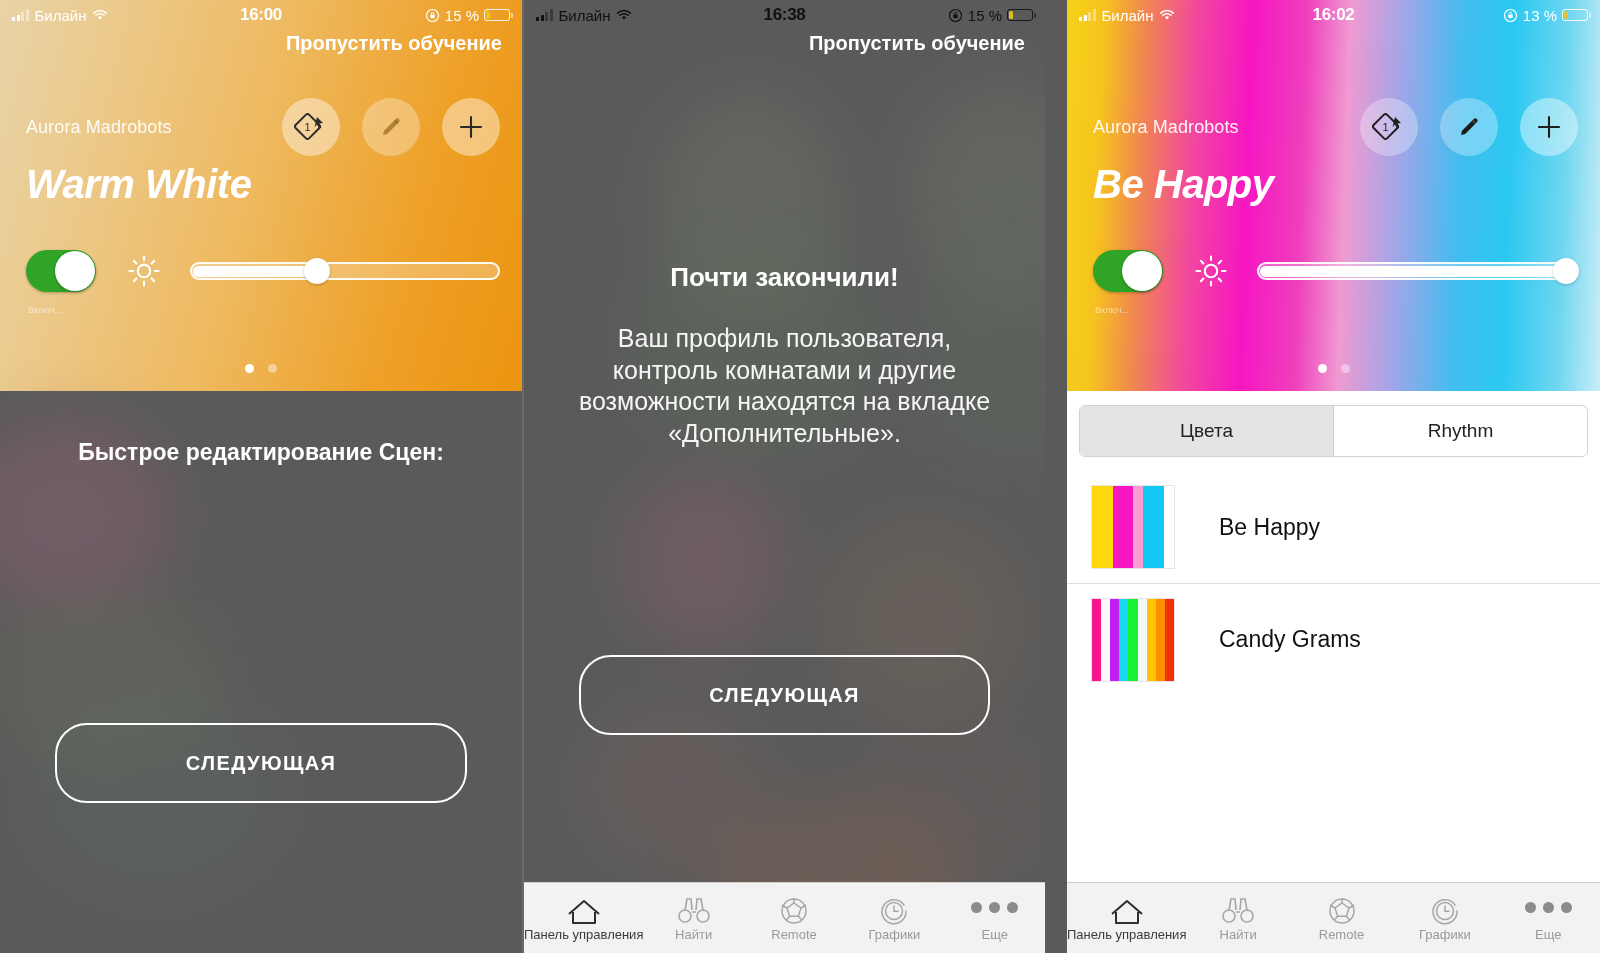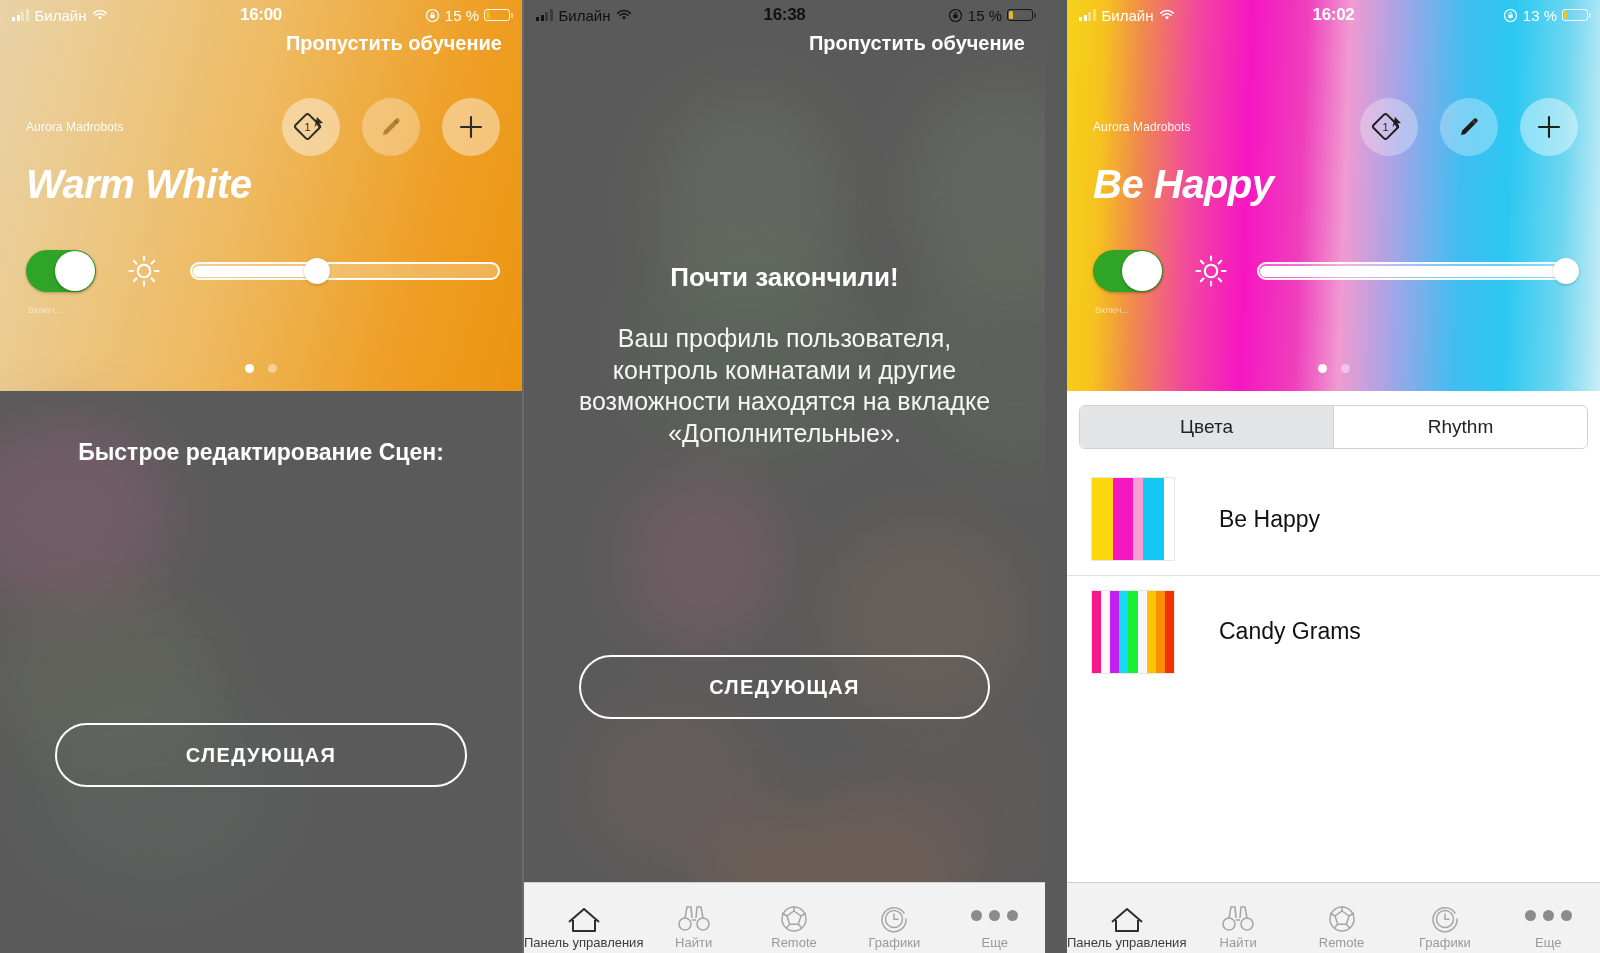--- a/index.html
+++ b/index.html
@@ -46,21 +46,21 @@
 
   
   .header { position:absolute; top:0; left:0; right:0; height:391px; overflow:hidden; }
   .hdr-warm { background:linear-gradient(105deg,#e8d3a8 0%,#ecc887 22%,#eeb95f 48%,#ee9f25 78%,#eb9410 100%); }
   .hdr-happy { background:linear-gradient(92deg,#f5d319 0%,#f6c21f 7%,#f08a4c 14%,#f2479f 24%,#f616c2 34%,#ef3fbc 44%,#f09ad1 52%,#9fa6e8 62%,#41bdf0 73%,#2bc8f2 82%,#6ed6f0 92%,#c9edf7 100%); }
 
   .skip { position:absolute; top:32px; right:20px; font-size:20px; color:#fff; z-index:20;font-weight:bold; }
   .skip-dark { color:#fff; }
 
   .hdr-row { position:absolute; top:98px; left:26px; right:22px; display:flex; align-items:center; }
-  .brand { font-size:12px; color:rgba(255,255,255,.93); flex:1; letter-spacing:.1px; }
+  .brand { font-size:18px; color:rgba(255,255,255,.93); flex:1; letter-spacing:.1px; }
   .hdr-btns { display:flex; gap:22px; }
   .circbtn { width:58px; height:58px; border-radius:50%; background:rgba(255,255,255,.42);
              display:flex; align-items:center; justify-content:center; }
   .circbtn.dim { background:rgba(255,255,255,.30); }
 
   .scene-name { position:absolute; top:162px; left:26px; font-size:40px; font-weight:bold;
                 font-style:italic; color:#fff; letter-spacing:-.5px; }
 
   .ctrl-row { position:absolute; top:250px; left:26px; right:22px; display:flex; align-items:center; }
   .toggle { width:70px; height:42px; border-radius:21px; background:#2fa426; position:relative;
@@ -85,43 +85,43 @@
   .overlay-body { position:absolute; left:0; right:0; bottom:0; background:#5a5a5a; }
   .p1 .overlay-body { top:391px; }
 
   .p2blur { position:absolute; inset:0; background:#5a5a5a; overflow:hidden; }
   .blob { position:absolute; border-radius:50%; filter:blur(30px); }
 
   .tut { position:absolute; left:0; right:0; text-align:center; color:#fff; z-index:5; }
   .tut-title { font-size:23px; font-weight:bold; margin-bottom:34px; }
   .tut-body { font-size:23px; line-height:1.26; color:rgba(255,255,255,.94); }
 
-  .nextbtn { position:absolute; height:64px; border-radius:32px; border:2.5px solid #fff;
+  .nextbtn { position:absolute; height:80px; border-radius:32px; border:2.5px solid #fff;
              display:flex; align-items:center; justify-content:center; color:#fff;
              font-size:20px; font-weight:bold; letter-spacing:1.4px; z-index:6; }
 
   
   .p3-body { position:absolute; top:391px; left:0; right:0; bottom:71px; background:#fff; overflow:hidden; }
-  .seg { margin:14px 12px 0 12px; height:44px; border:1px solid #d2d2d2; border-radius:6px;
+  .seg { margin:14px 12px 0 12px; height:52px; border:1px solid #d2d2d2; border-radius:6px;
          display:flex; overflow:hidden; background:#fff; }
   .seg div { flex:1; display:flex; align-items:center; justify-content:center; font-size:19px;
              color:#222; border-right:1px solid #d2d2d2; }
   .seg div:last-child { border-right:none; }
   .seg div.active { background:#e3e4e6; }
 
   .list { margin-top:14px; }
   .row { display:flex; align-items:center; height:112px; border-top:1px solid #e0e0e0; padding:0 0 0 24px; }
   .row:first-child { border-top:none; }
   .sw { width:84px; height:84px; border:1px solid #e6e6e6; display:flex; flex:none; overflow:hidden; background:#fff; }
   .sw span { display:block; height:100%; }
   .rowlabel { margin-left:44px; font-size:23px; color:#111; }
 
   
   .tabbar { position:absolute; left:0; right:0; bottom:0; height:71px; background:#f3f2f2;
-            border-top:1px solid #cfcfcf; display:flex; align-items:flex-start; padding-top:14px; }
+            border-top:1px solid #cfcfcf; display:flex; align-items:flex-start; padding-top:6px; }
   .tab { flex:1; display:flex; flex-direction:column; align-items:center; gap:2px; }
   .tab .ti { height:36px; display:flex; align-items:flex-end; justify-content:center; }
   .tab .tl { font-size:13px; color:#3c3c3c; white-space:nowrap; }
   .tab.dimmed .tl { color:#9a9a9a; }
   .tab.dimmed svg { opacity:.48; }
   .dots3 { display:flex; gap:7px; align-items:center; height:36px; }
   .dots3 i { width:11px; height:11px; border-radius:50%; background:#8b8b8b; display:block; }
 </style>
 </head>
 <body>

